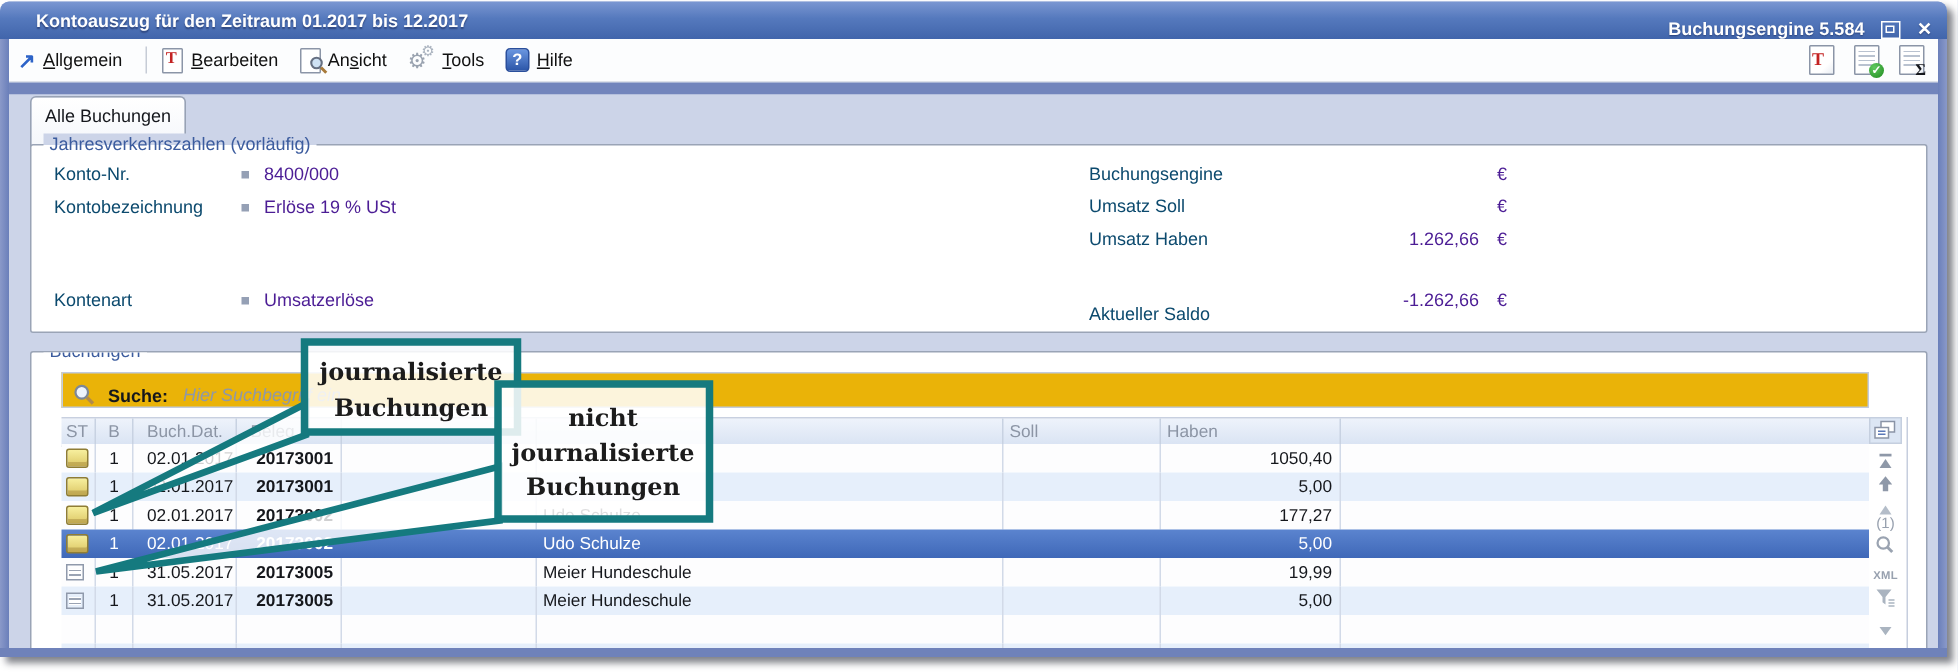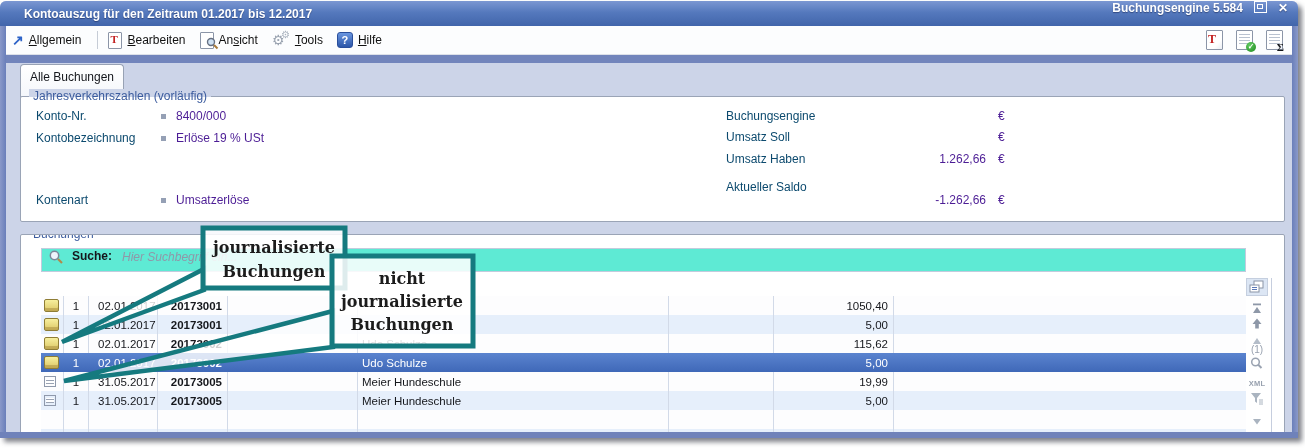--- a/index.html
+++ b/index.html
@@ -5,21 +5,21 @@
   html,body{margin:0;padding:0;background:#fff;width:1305px;height:448px;overflow:hidden;
     font-family:"Liberation Sans",sans-serif;}
   .window{position:absolute;left:0;top:1px;width:1298px;height:437px;background:#ccd4e8;
     border-radius:6px 6px 0 0;box-shadow:4px 4px 5px rgba(45,48,60,.6);}
   
   .titlebar{position:absolute;left:0;top:0;width:100%;height:25px;border-radius:6px 6px 0 0;
     background:linear-gradient(180deg,#7b97d2 0%,#5579bd 45%,#4165ab 100%);
     color:#fff;font-size:12px;font-weight:bold;display:flex;align-items:center;
     text-shadow:0 1px 1px rgba(10,20,60,.45);}
   .titlebar .tl{padding-left:24px;}
-  .tb-right{position:absolute;right:10px;top:0;height:25px;display:flex;align-items:flex-start;gap:11px;margin-left:29px;}
+  .tb-right{position:absolute;right:10px;top:0;height:25px;display:flex;align-items:flex-end;gap:11px;margin-left:29px;}
   .restore{width:11px;height:10px;border:1px solid #fff;position:relative;cursor:default;}
   .restore::after{content:"";position:absolute;left:2px;top:2px;width:4px;height:3px;border:1px solid #fff;}
   .closex{font-weight:bold;font-size:12px;cursor:default;}
   
   .menubar{position:absolute;left:0;top:25px;width:100%;height:29px;background:#fcfdfe;
     border-bottom:1px solid #dde1e9;display:flex;align-items:center;padding-left:12px;box-sizing:border-box;}
   .mitem{display:flex;align-items:center;gap:5px;margin-right:14px;font-size:12px;color:#111;cursor:default;}
   .mitem .u{text-decoration:underline;}
   .msep{width:1px;height:18px;background:#c6ccd6;margin:0 10px 0 2px;}
   .arrow-ne{color:#2d63c8;font-weight:bold;font-size:14px;line-height:14px;}
@@ -52,22 +52,22 @@
     line-height:24px;text-align:center;box-sizing:border-box;cursor:default;}
   
   .gbox{position:absolute;background:#fff;border:1px solid #9aa4b6;border-radius:2px;}
   .gbox .legend{position:absolute;top:-8px;left:8px;padding:0 4px;font-size:12px;color:#3c5c9e;
     background:linear-gradient(180deg,#ccd4e8 0 50%,#ffffff 50% 100%);line-height:15px;}
   .lab{position:absolute;font-size:12px;color:#0c4a6e;white-space:nowrap;}
   .bullet{position:absolute;width:5px;height:5px;background:#95a0b5;}
   .val{position:absolute;font-size:12px;color:#4c1d95;white-space:nowrap;}
   .vr{text-align:right;}
   
-  .searchbar{position:absolute;left:20px;top:13px;width:1205px;height:24px;background:#5eead4;
-    border:1px solid #c2cbdd;box-sizing:border-box;display:flex;align-items:flex-start;}
+  .searchbar{position:absolute;left:20px;top:13px;width:1205px;height:24px;background:#eab308;
+    border:1px solid #c2cbdd;box-sizing:border-box;display:flex;align-items:flex-end;}
   .searchbar .slab{font-size:12px;font-weight:bold;color:#15171c;margin-left:8px;}
   .searchbar input{flex:1;border:none;background:transparent;outline:none;font-size:12px;margin-left:8px;
     font-family:"Liberation Sans",sans-serif;color:#333;}
   .searchbar input::placeholder{font-style:italic;color:#8f98a8;}
   
   .trow{position:absolute;left:20px;width:1205px;height:19px;display:grid;
     grid-template-columns:23px 25px 69px 70px 130px 311px 105px 120px 1fr;font-size:11.5px;color:#15171c;}
   .trow>div{border-right:1px solid #d2dae8;display:flex;align-items:center;overflow:hidden;white-space:nowrap;box-sizing:border-box;}
   .trow>div:last-child{border-right:none;}
   .thead{height:18px;background:linear-gradient(180deg,#eef3fb,#d9e3f3);color:#8c95a5;
@@ -190,37 +190,48 @@
     <span class="val" style="left:977px;top:12px;">€</span>
 
     <span class="lab" style="left:705px;top:33px;">Umsatz Soll</span>
     <span class="val vr" style="left:805px;top:33px;width:160px;"></span>
     <span class="val" style="left:977px;top:33px;">€</span>
 
     <span class="lab" style="left:705px;top:55px;">Umsatz Haben</span>
     <span class="val vr" style="left:805px;top:55px;width:160px;">1.262,66</span>
     <span class="val" style="left:977px;top:55px;">€</span>
 
-    <span class="lab" style="left:705px;top:83px;">Aktueller Saldo</span>
+    <span class="lab" style="left:705px;top:105px;">Aktueller Saldo</span>
     <span class="val vr" style="left:805px;top:96px;width:160px;">-1.262,66</span>
     <span class="val" style="left:977px;top:96px;">€</span>
   </div>
 
   <div class="gbox" style="left:20px;top:233px;width:1263px;height:198px;overflow:hidden;">
     <span class="legend">Buchungen</span>
 
     <div class="searchbar">
       <svg width="16" height="16" style="margin-left:6px;">
         <circle cx="6.5" cy="6.5" r="4.2" fill="#eef4fb" stroke="#7c8799" stroke-width="1.5"></circle>
         <line x1="10" y1="10" x2="14" y2="14" stroke="#b08a4a" stroke-width="2.2"></line>
       </svg>
       <span class="slab">Suche:</span>
       <input type="text" placeholder="Hier Suchbegriff ein..." style="">
     </div>
 
+    <div class="trow thead" style="top:43px;">
+      <div class="c-st">ST</div>
+      <div class="c-b">B</div>
+      <div class="c-date">Buch.Dat.</div>
+      <div class="c-date">Beleg</div>
+      <div></div>
+      <div></div>
+      <div class="c-soll">Soll</div>
+      <div class="c-haben">Haben</div>
+      <div></div>
+    </div>
 
     <div class="trow r-white" style="top:61px;">
       <div class="c-st">
           <span class="ic-journal"></span>
         </div>
       <div class="c-b">1</div>
       <div class="c-date">02.01.2017</div>
       <div class="c-beleg">20173001</div>
       <div></div>
       <div class="c-text"></div>
@@ -244,21 +255,21 @@
     <div class="trow r-white" style="top:99px;">
       <div class="c-st">
           <span class="ic-journal"></span>
         </div>
       <div class="c-b">1</div>
       <div class="c-date">02.01.2017</div>
       <div class="c-beleg">20173002</div>
       <div></div>
       <div class="c-text">Udo Schulze</div>
       <div class="c-soll"></div>
-      <div class="c-haben">115,62</div>
+      <div class="c-haben">177,27</div>
       <div></div>
     </div>
     <div class="trow sel" style="top:118px;">
       <div class="c-st">
           <span class="ic-journal"></span>
         </div>
       <div class="c-b">1</div>
       <div class="c-date">02.01.2017</div>
       <div class="c-beleg">20173002</div>
       <div></div>

